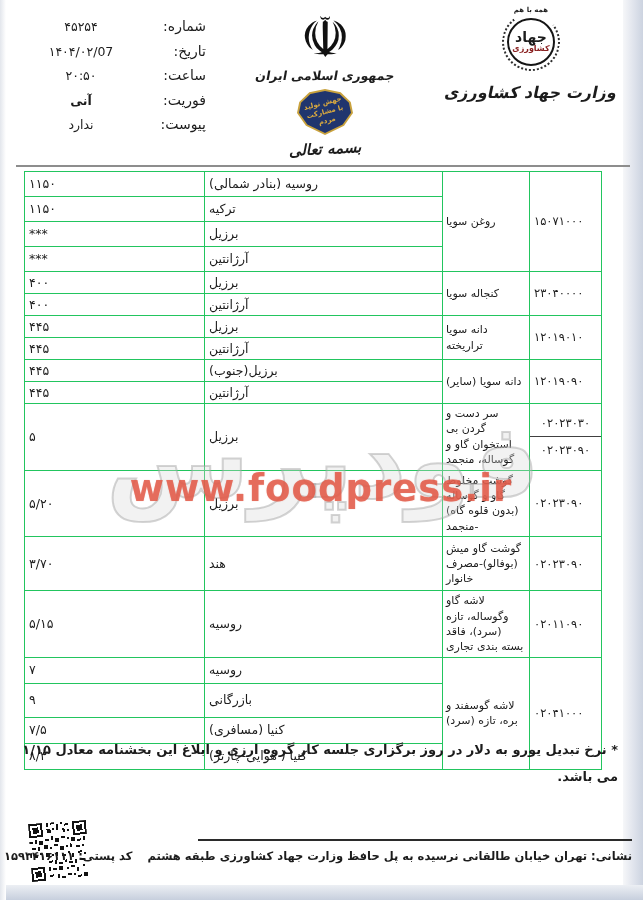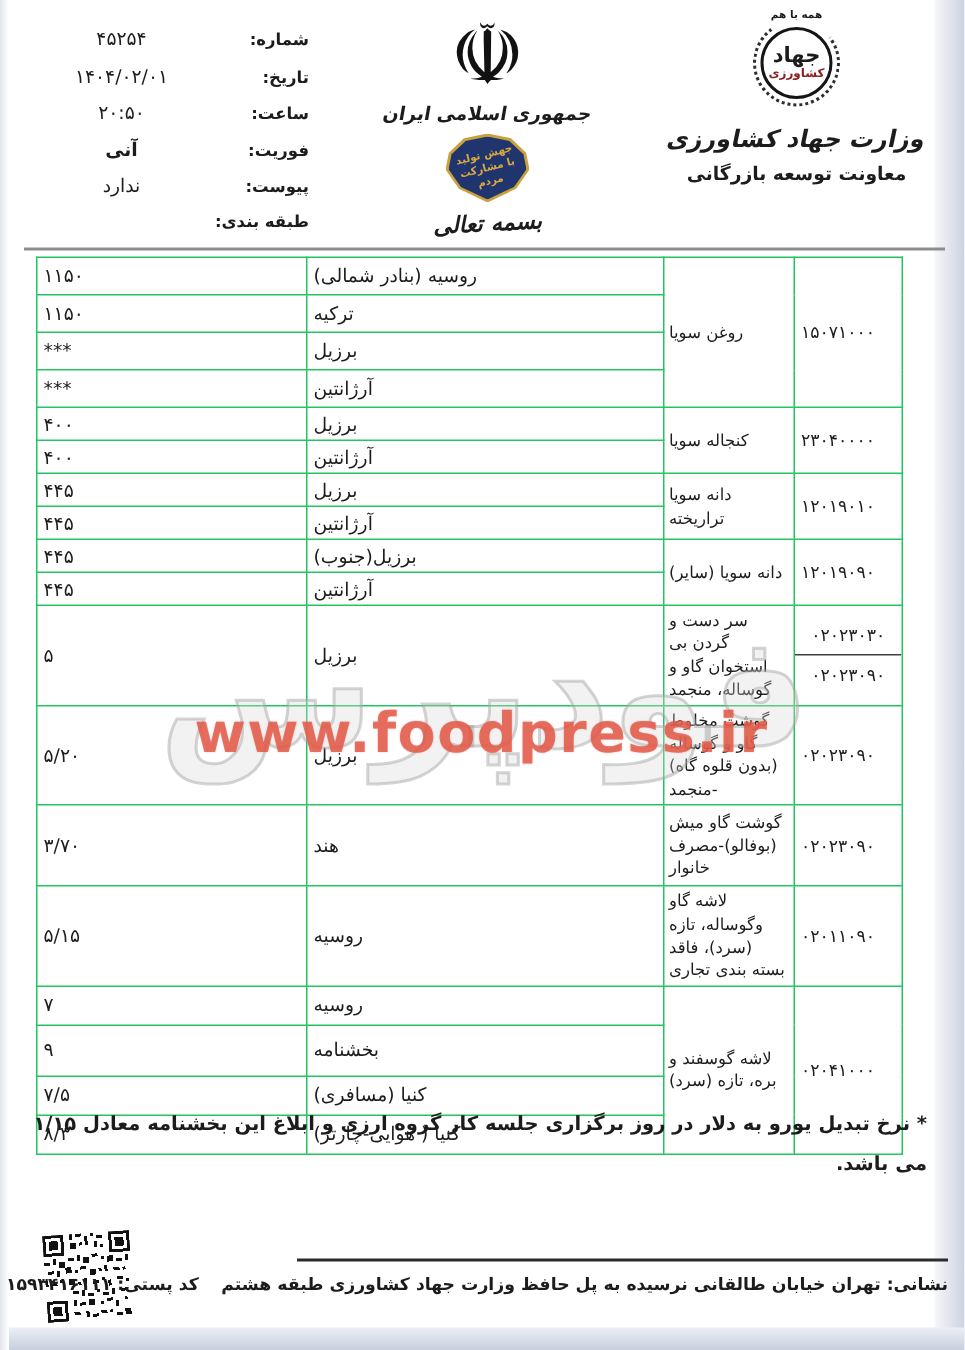--- a/index.html
+++ b/index.html
@@ -10,21 +10,21 @@
   .edge-right{position:absolute;top:0;right:0;width:20px;height:900px;
     background:linear-gradient(to right,#f6f7f9 0%,#dfe3ec 55%,#ccd3e0 100%);}
   .edge-bottom{position:absolute;left:0;bottom:0;width:643px;height:15px;
     background:linear-gradient(to bottom,#eceff4 0%,#c7cfdd 100%);}
   .edge-left{position:absolute;top:0;left:0;width:6px;height:900px;
     background:linear-gradient(to right,#e3e6ec,#ffffff);}
 
   
   .meta{position:absolute;top:18px;left:38px;width:168px;direction:rtl;}
   .meta-row{display:flex;align-items:baseline;height:24.6px;}
-  .meta-label{width:82px;font-size:11px;font-weight:bold;white-space:nowrap;}
+  .meta-label{width:82px;font-size:14px;font-weight:normal;white-space:nowrap;}
   .meta-value{flex:1;text-align:center;font-size:12.5px;direction:ltr;unicode-bidi:embed;}
   .meta-value.bold{font-weight:bold;}
 
   
   .center-block{position:absolute;top:10px;left:252px;width:146px;text-align:center;}
   .emblem{font-size:56px;line-height:1;color:#111;}
   .country-name{margin-top:2px;font-size:12.5px;font-weight:bold;transform:skewX(-10deg);letter-spacing:-0.3px;}
   .badge{width:56px;height:46px;margin:6px auto 0;background:#c9a23d;
     clip-path:polygon(50% 0,78% 7%,96% 28%,100% 52%,84% 80%,50% 100%,16% 80%,0 52%,4% 28%,22% 7%);
     display:flex;}
@@ -92,37 +92,33 @@
   <div class="edge-bottom"></div>
   <div class="edge-left"></div>
 
   <div class="meta">
     <div class="meta-row">
       <span class="meta-label">شماره:</span>
       <span class="meta-value">۴۵۲۵۴</span>
     </div>
     <div class="meta-row">
       <span class="meta-label">تاریخ:</span>
-      <span class="meta-value">۱۴۰۴/۰۲/۰۱</span>
+      <span class="meta-value">۱۴۰۴/۰۲/07</span>
     </div>
     <div class="meta-row">
       <span class="meta-label">ساعت:</span>
       <span class="meta-value">۲۰:۵۰</span>
     </div>
     <div class="meta-row">
       <span class="meta-label">فوریت:</span>
       <span class="meta-value bold">آنی</span>
     </div>
     <div class="meta-row">
       <span class="meta-label">پیوست:</span>
       <span class="meta-value">ندارد</span>
-    </div>
-    <div class="meta-row">
-      <span class="meta-label">طبقه بندی:</span>
-      <span class="meta-value"></span>
     </div>
   </div>
 
   <div class="center-block">
     <div class="emblem">☫</div>
     <div class="country-name">جمهوری اسلامی ایران</div>
     <div class="badge">
       <div class="badge-inner">
         <div class="badge-text">جهش تولید با مشارکت مردم</div>
       </div>
@@ -133,21 +129,20 @@
   <div class="right-block">
     <div class="motto">همه با هم</div>
     <div class="logo-wrap">
       <div class="logo-wreath"></div>
       <div class="logo-ring">
         <div class="logo-top">جهاد</div>
         <div class="logo-bottom">کشاورزی</div>
       </div>
     </div>
     <div class="ministry">وزارت جهاد کشاورزی</div>
-    <div class="deputy">معاونت توسعه بازرگانی</div>
   </div>
 
   <div class="head-divider"></div>
 
   <table class="price-table" dir="rtl">
     <colgroup>
         <col class="c-code">
         <col class="c-prod">
         <col class="c-country">
         <col class="c-price">
@@ -241,21 +236,21 @@
       <td><span class="num">۵/۱۵</span></td>
     </tr>
 
     <tr class="r26">
       <td class="code" rowspan="4"><span class="num">۰۲۰۴۱۰۰۰</span></td>
       <td class="prod" rowspan="4">لاشه گوسفند و بره، تازه (سرد)</td>
       <td>روسیه</td>
       <td><span class="num">۷</span></td>
     </tr>
     <tr class="r34">
-      <td>بخشنامه</td>
+      <td>بازرگانی</td>
       <td><span class="num">۹</span></td>
     </tr>
     <tr class="r26">
       <td>کنیا (مسافری)</td>
       <td><span class="num">۷/۵</span></td>
     </tr>
     <tr class="r26">
       <td>کنیا ( هوایی-چارتر)</td>
       <td><span class="num">۸/۳</span></td>
     </tr>

